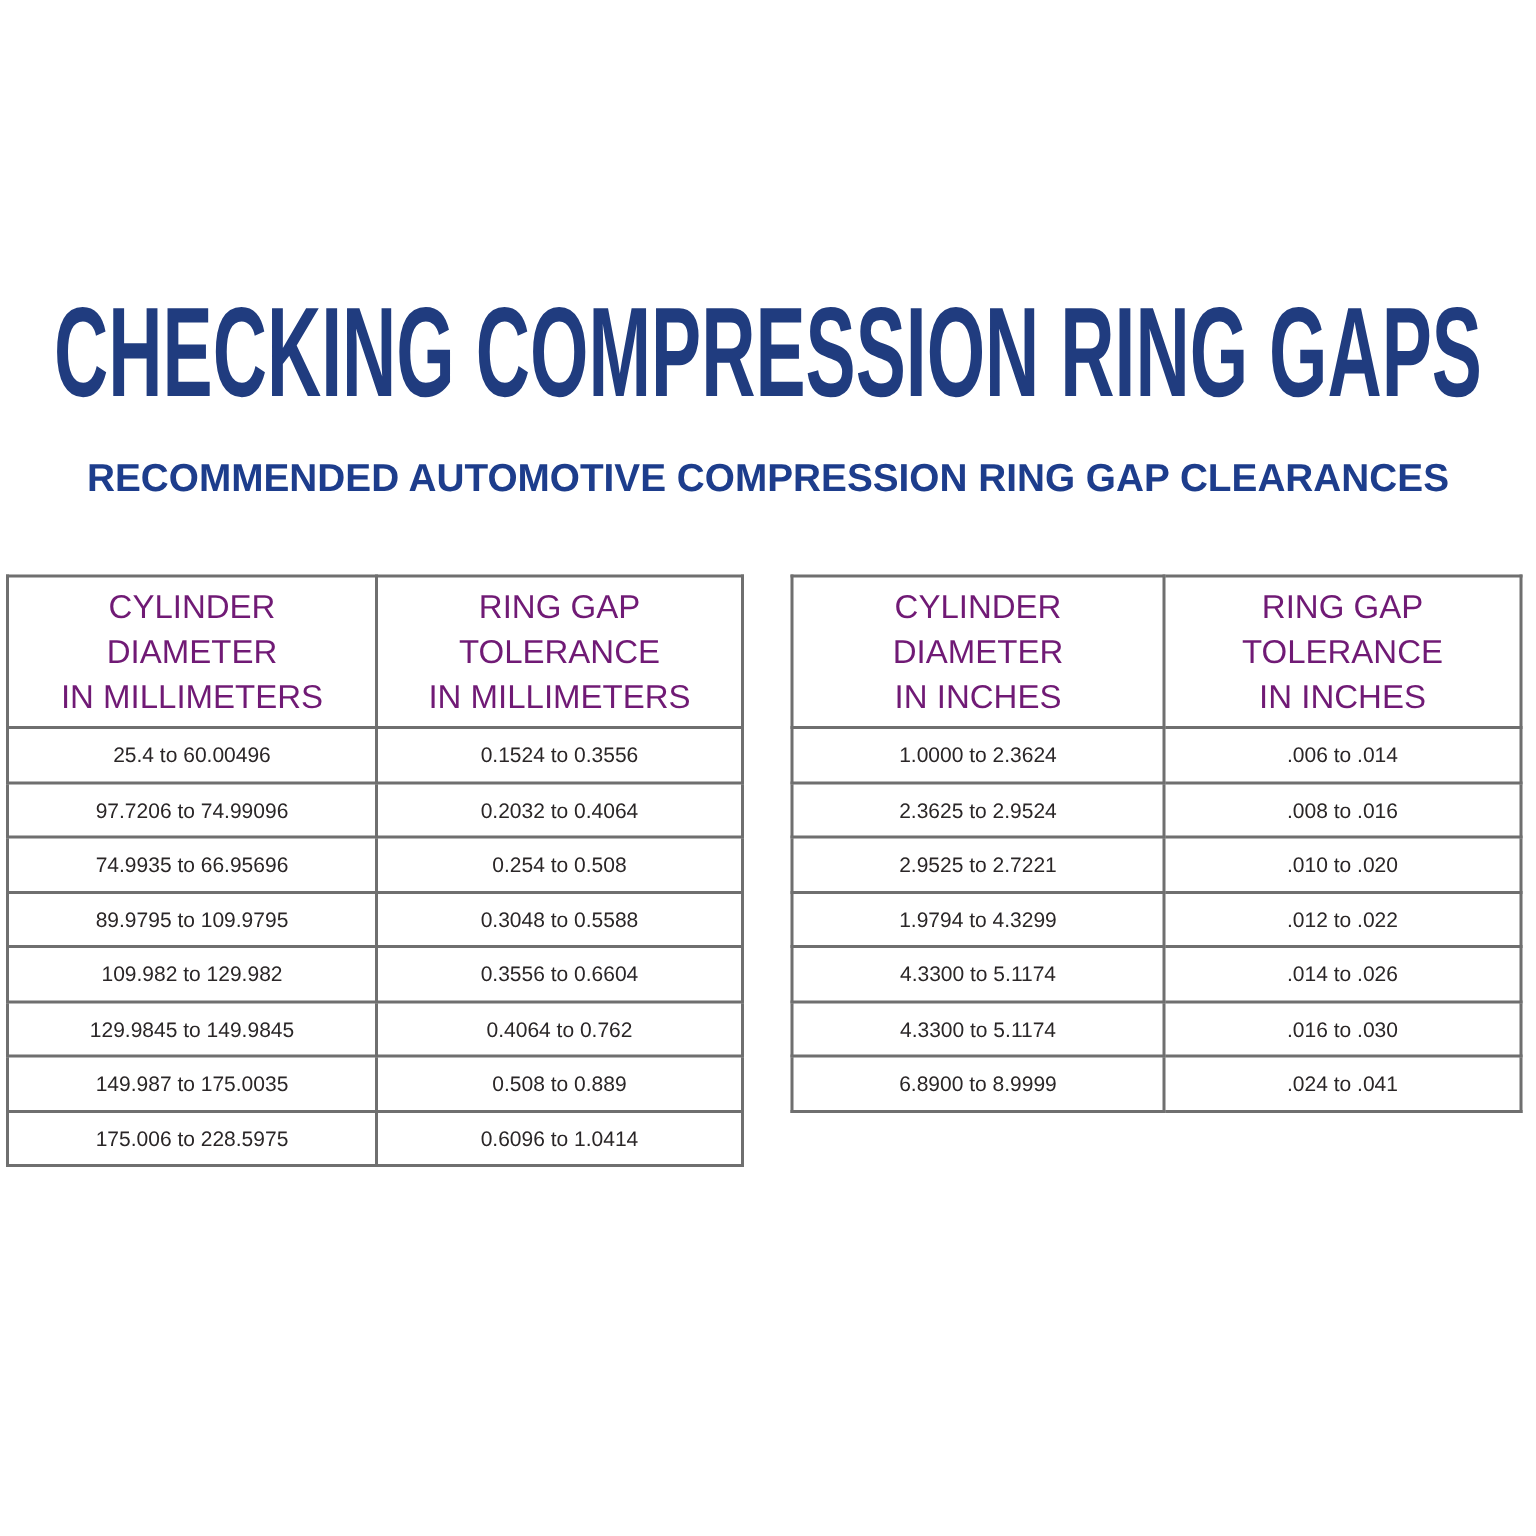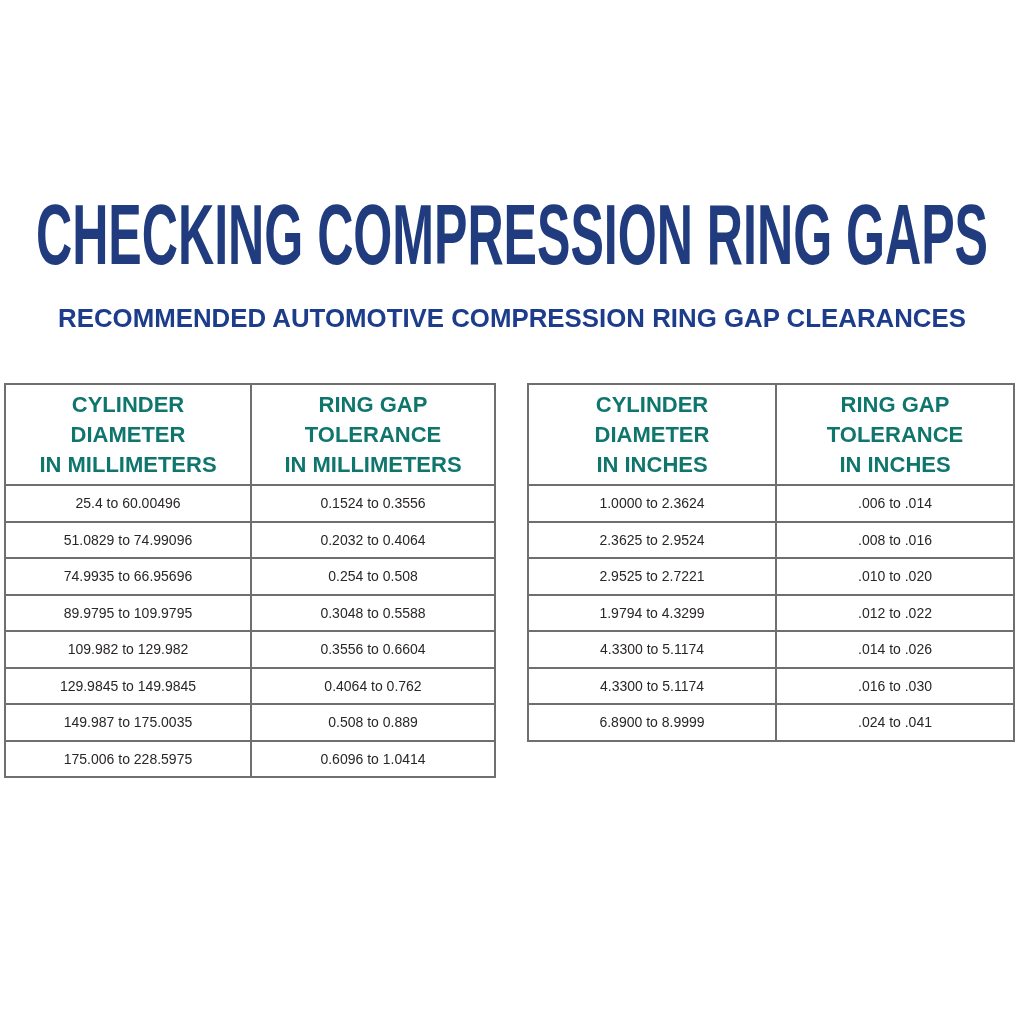--- a/index.html
+++ b/index.html
@@ -53,22 +53,22 @@
     border: 2px solid #6f6f6f;
     text-align: center;
     vertical-align: middle;
     padding: 0;
     overflow: hidden;
     white-space: nowrap;
   }
   table.gap-table th {
     height: 99px;
     font-size: 22px;
-    font-weight: bold;
-    color: #0f766e;
+    font-weight: normal;
+    color: #701a75;
     line-height: 30px;
   }
   table.gap-table td {
     height: 34.5px;
     font-size: 14px;
     font-weight: normal;
     color: #2a2627;
   }
 </style>
 </head>
@@ -101,21 +101,21 @@
             <div>IN MILLIMETERS</div>
           </th>
         </tr>
       </thead>
     <tbody>
         <tr>
           <td>25.4 to 60.00496</td>
           <td>0.1524 to 0.3556</td>
         </tr>
         <tr>
-          <td>51.0829 to 74.99096</td>
+          <td>97.7206 to 74.99096</td>
           <td>0.2032 to 0.4064</td>
         </tr>
         <tr>
           <td>74.9935 to 66.95696</td>
           <td>0.254 to 0.508</td>
         </tr>
         <tr>
           <td>89.9795 to 109.9795</td>
           <td>0.3048 to 0.5588</td>
         </tr>

